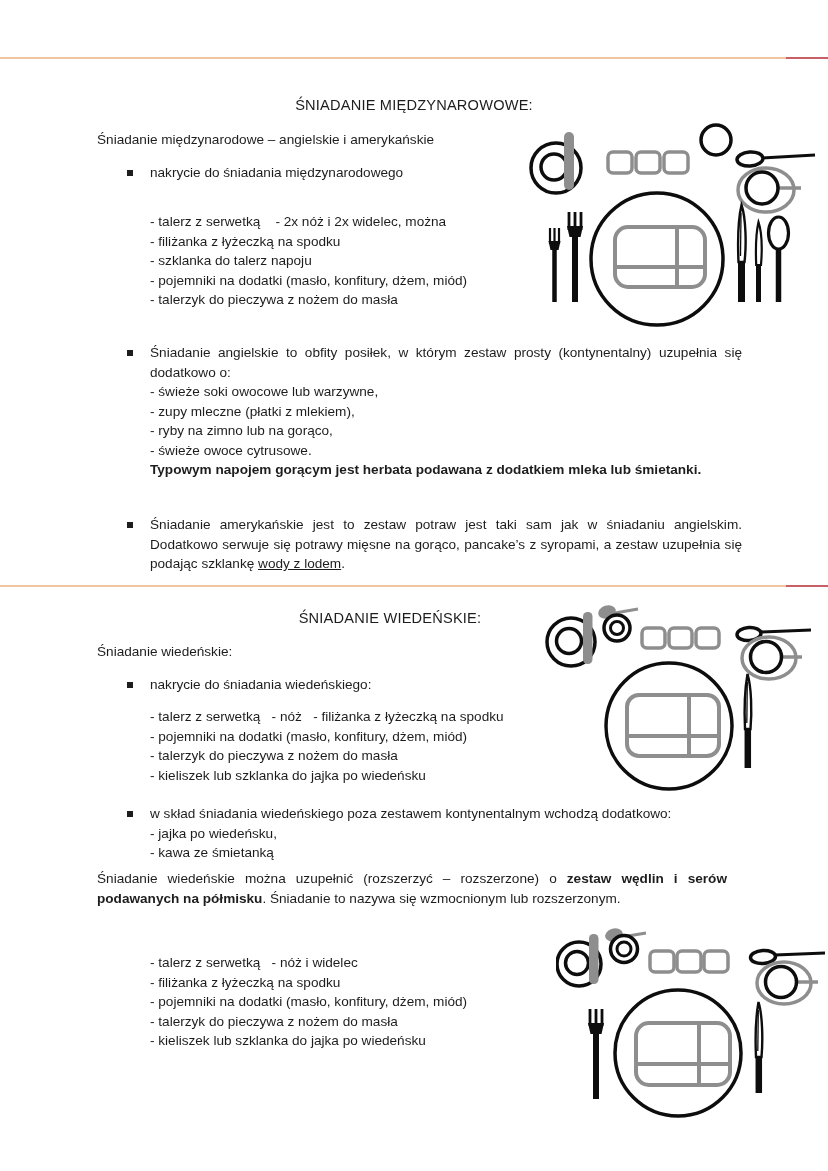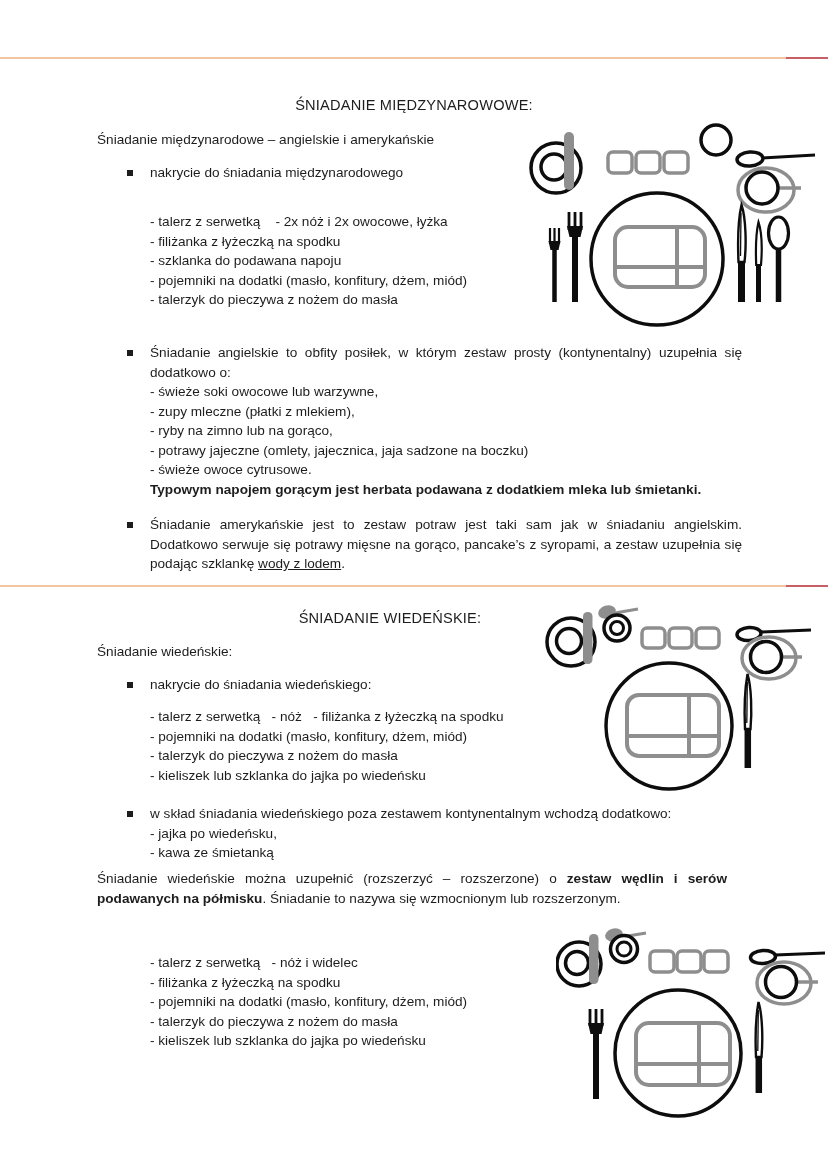--- a/index.html
+++ b/index.html
@@ -36,35 +36,34 @@
   <div class="abs title" style="top:96px;left:0;width:828px">ŚNIADANIE MIĘDZYNAROWOWE:</div>
 
   <div class="abs" style="top:130px;left:97px">Śniadanie międzynarodowe – angielskie i amerykańskie</div>
 
   <div class="abs bullet" style="top:163px;left:127px;width:600px">
     <span class="sq"></span>
     <div class="btxt">nakrycie do śniadania międzynarodowego</div>
   </div>
 
   <div class="abs" style="top:212px;left:150px">
-    <div class="pre">- talerz z serwetką    - 2x nóż i 2x owocowe, łyżka</div>
+    <div class="pre">- talerz z serwetką    - 2x nóż i 2x widelec, można</div>
     <div class="pre">- filiżanka z łyżeczką na spodku</div>
-    <div class="pre">- szklanka do podawana napoju</div>
+    <div class="pre">- szklanka do talerz napoju</div>
     <div class="pre">- pojemniki na dodatki (masło, konfitury, dżem, miód)</div>
     <div class="pre">- talerzyk do pieczywa z nożem do masła</div>
   </div>
 
   <div class="abs bullet" style="top:343px;left:127px;width:615px">
     <span class="sq"></span>
     <div class="btxt">
       <div class="just">Śniadanie angielskie to obfity posiłek, w którym zestaw prosty (kontynentalny) uzupełnia się dodatkowo o:</div>
       <div class="pre">- świeże soki owocowe lub warzywne,</div>
       <div class="pre">- zupy mleczne (płatki z mlekiem),</div>
       <div class="pre">- ryby na zimno lub na gorąco,</div>
-      <div class="pre">- potrawy jajeczne (omlety, jajecznica, jaja sadzone na boczku)</div>
       <div class="pre">- świeże owoce cytrusowe.</div>
       <div class="b">Typowym napojem gorącym jest herbata podawana z dodatkiem mleka lub śmietanki.</div>
     </div>
   </div>
 
   <div class="abs bullet" style="top:515px;left:127px;width:615px">
     <span class="sq"></span>
     <div class="btxt just"><span>Śniadanie amerykańskie  jest to zestaw potraw jest taki sam jak w śniadaniu angielskim. Dodatkowo serwuje się potrawy mięsne na gorąco, pancake’s z syropami, a zestaw uzupełnia się podając szklankę </span><span class="ul">wody z lodem</span><span>.</span></div>
   </div>
 

